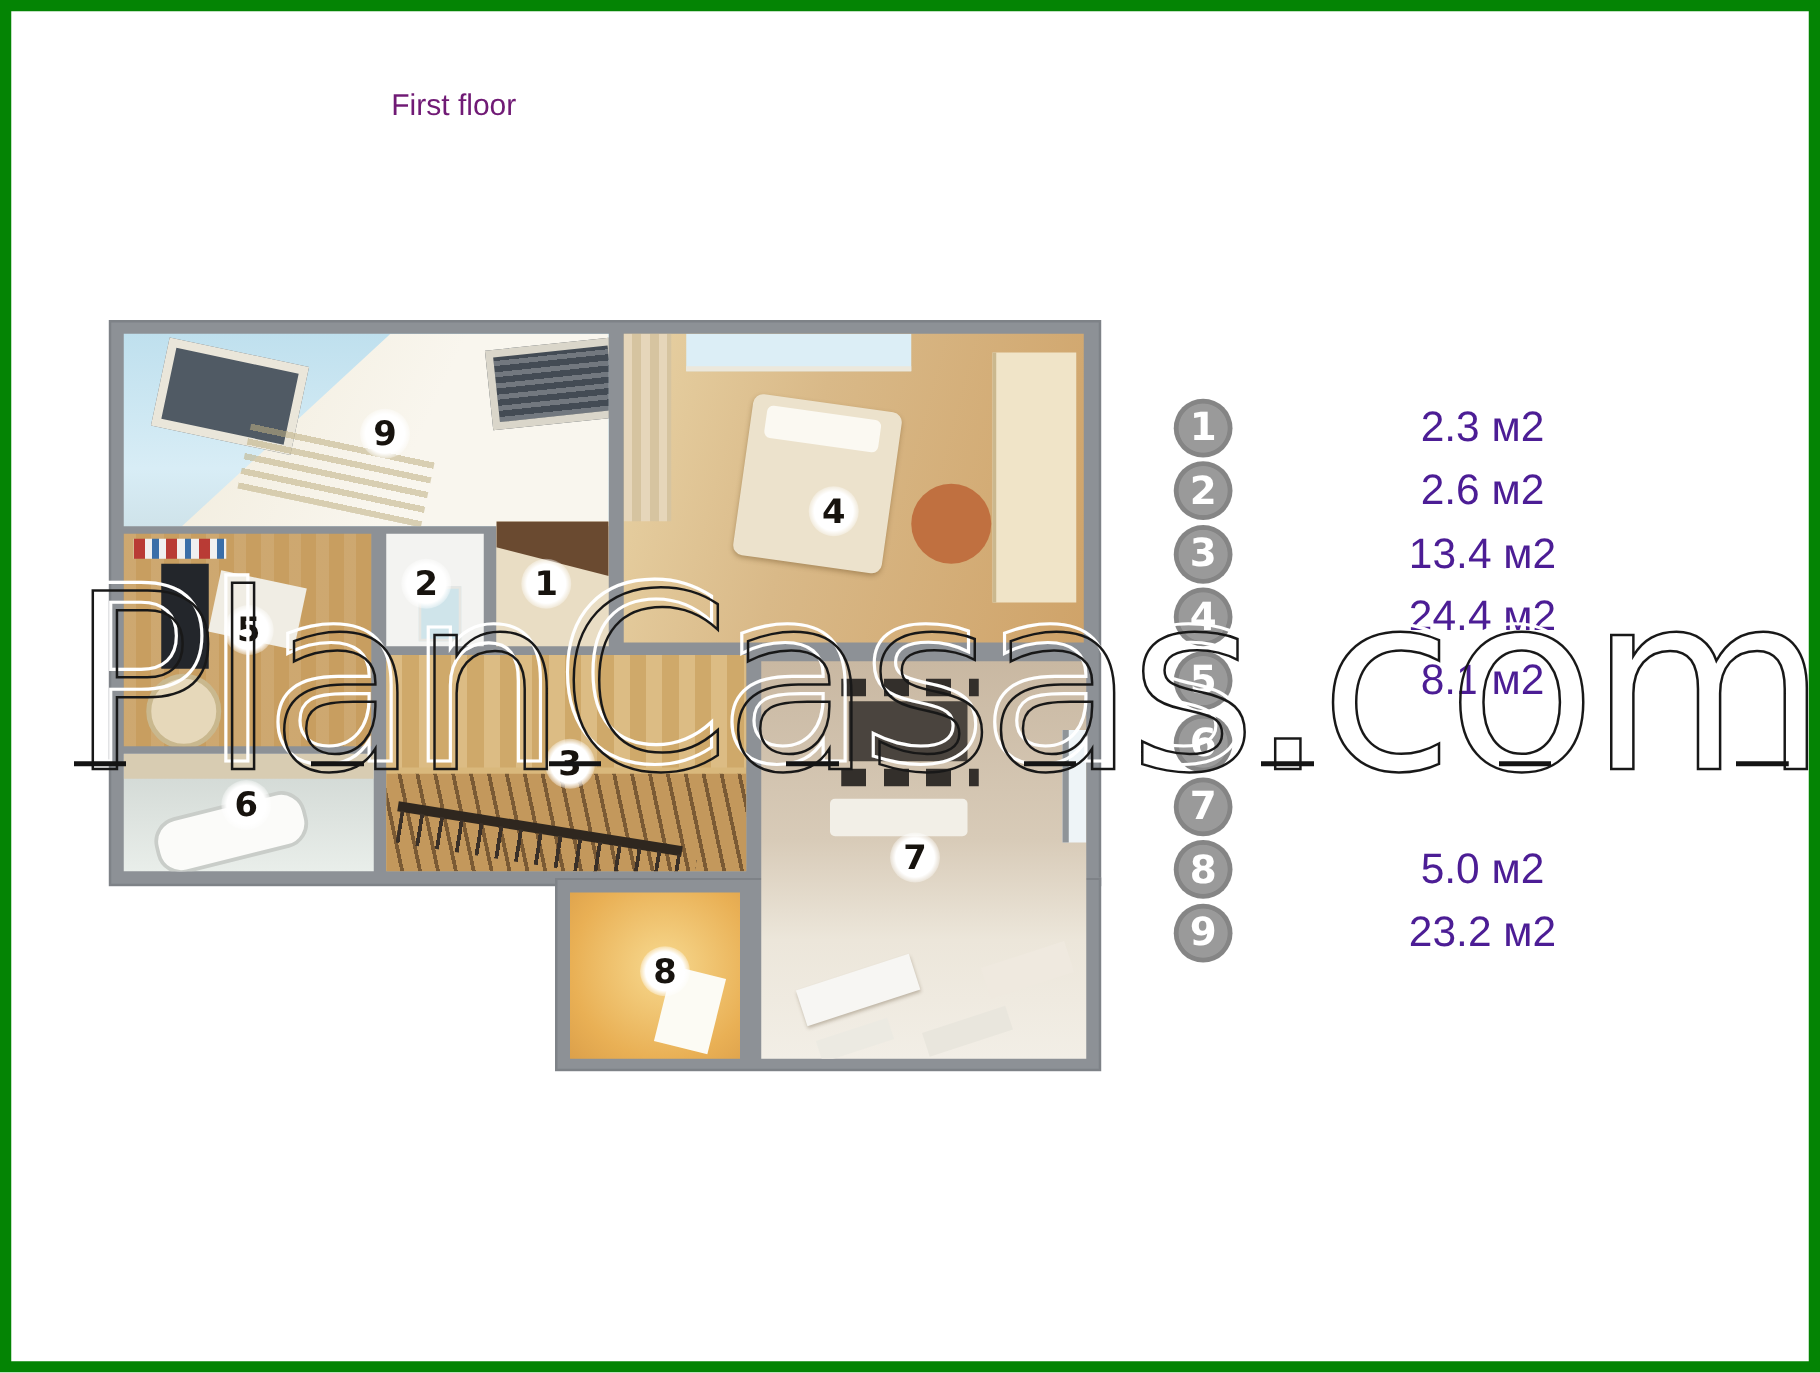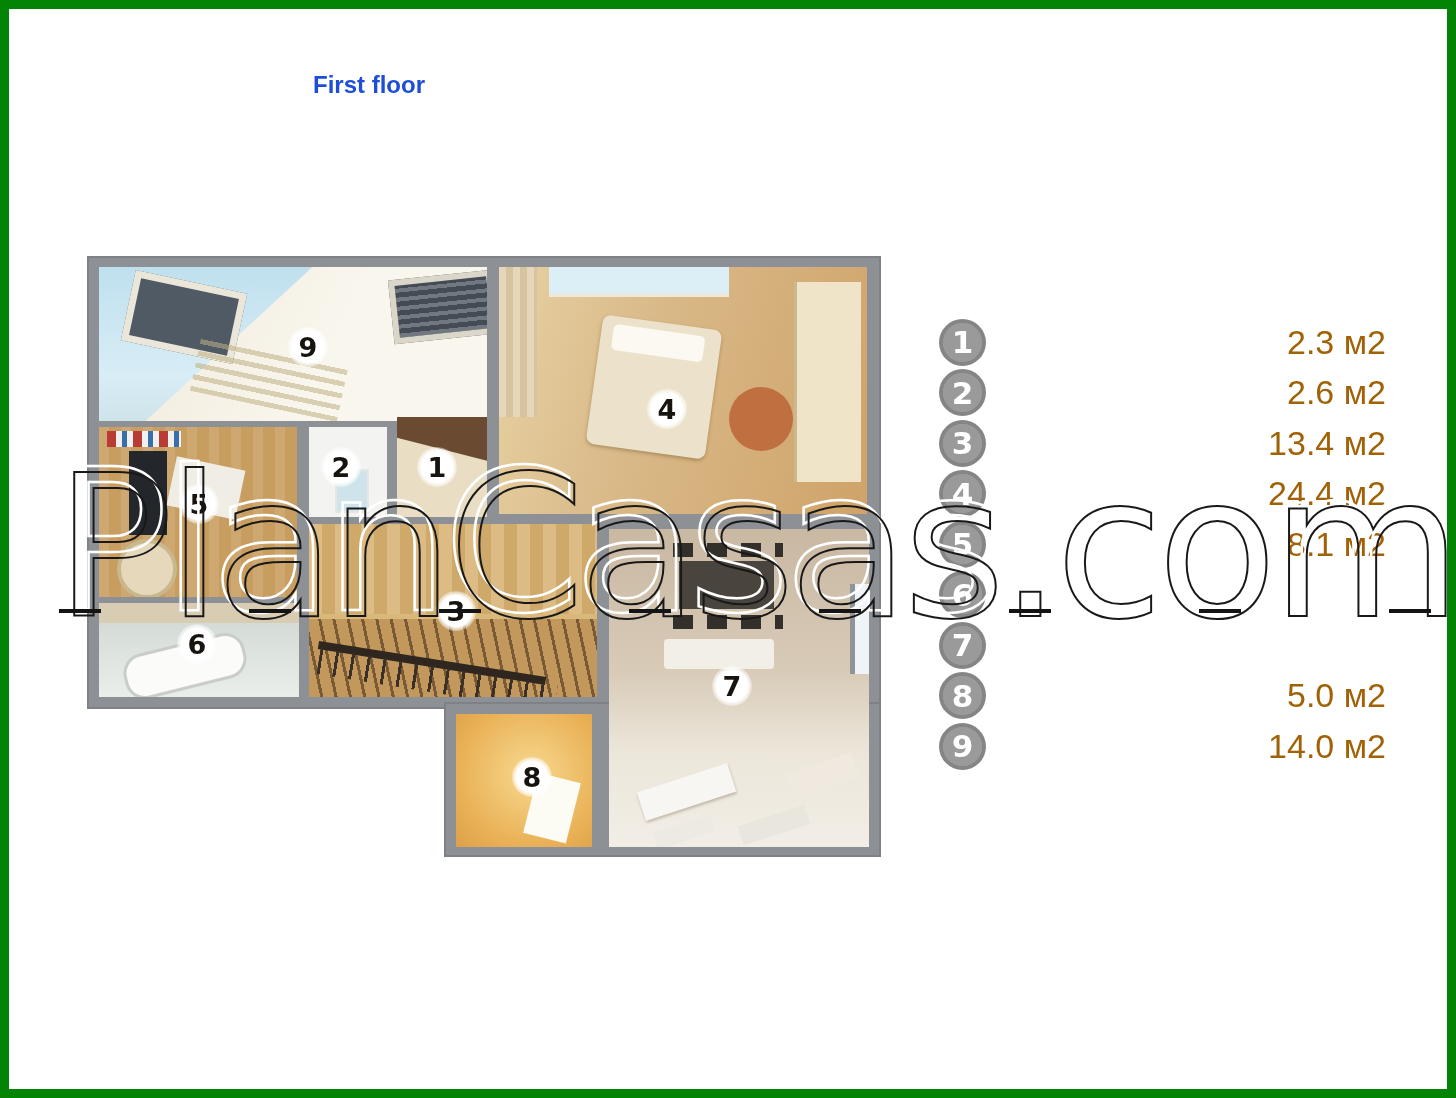--- a/index.html
+++ b/index.html
@@ -3,22 +3,22 @@
 <meta charset="utf-8">
 <style>
   html,body{margin:0;padding:0;background:#ffffff;}
   .canvas{
     position:relative;width:1456px;height:1098px;background:#ffffff;
     border:9px solid #048404;box-sizing:border-box;overflow:hidden;
     font-family:"Liberation Sans", sans-serif;
   }
   
   .page-title{
-    position:absolute;left:304px;top:62px;font-size:24px;font-weight:700;
-    color:#1d4ed8;letter-spacing:0;z-index:10;
+    position:absolute;left:304px;top:62px;font-size:24px;font-weight:400;
+    color:#701a75;letter-spacing:0;z-index:10;
   }
   
   .plan{position:absolute;left:78px;top:247px;width:794px;height:601px;z-index:5;}
   .walls-upper{position:absolute;left:0;top:0;width:794px;height:453px;background:#8d9196;box-shadow:inset 0 0 0 2px #7e8287;}
   .walls-lower{position:absolute;left:357px;top:446px;width:437px;height:155px;background:#8d9196;box-shadow:inset 0 0 0 2px #7e8287;}
   .room{position:absolute;overflow:hidden;}
   .r9{left:12px;top:11px;width:388px;height:154px;background:linear-gradient(180deg,#bfe0ee 0%,#d8edf6 70%,#cfe3ea 100%);}
   .r9-roof{position:absolute;inset:0;background:linear-gradient(115deg,#efe9d8 0%,#f9f6ee 60%);clip-path:polygon(12% 100%,55% 0,100% 0,100% 100%);}
   .r9-sky-a{position:absolute;left:28px;top:14px;width:100px;height:58px;background:#505a64;border:7px solid #eae6da;transform:rotate(12deg);}
   .r9-sky-b{position:absolute;left:292px;top:8px;width:92px;height:52px;background:#434b54 repeating-linear-gradient(0deg,rgba(255,255,255,.25) 0 4px,transparent 4px 9px);border:6px solid #dad6ca;transform:rotate(-6deg);}
@@ -71,21 +71,21 @@
   .legend{position:absolute;left:930px;top:308px;width:447px;z-index:10;}
   .legend-row{display:flex;align-items:center;height:50.5px;}
   .legend-circle{
     width:47px;height:47px;border-radius:50%;flex:0 0 47px;
     background:radial-gradient(circle,#9a9a9a 0 58%,#858585 60% 100%);
     display:flex;align-items:center;justify-content:center;
     color:#ffffff;font-size:31px;font-weight:700;
     font-family:"DejaVu Sans", sans-serif;
   }
   .legend-area{
-    flex:1;text-align:right;font-size:34px;color:#a16207;
+    flex:1;text-align:center;font-size:34px;color:#4c1d95;
     font-family:"Liberation Sans", sans-serif;
   }
   
   .watermark{position:absolute;left:44px;top:438px;width:1400px;height:220px;z-index:60;pointer-events:none;text-decoration:underline;}
   .wm-layer{
     position:absolute;left:0;top:0;white-space:nowrap;color:transparent;
     font-size:196px;line-height:1;letter-spacing:-6px;
     font-family:"DejaVu Sans", sans-serif;
   }
   .wm-white{-webkit-text-stroke:2.5px #ffffff;transform:translate(-3px,-3px);}
@@ -203,21 +203,21 @@
     </div>
     <div class="legend-row">
       <span class="legend-circle">7</span>
     </div>
     <div class="legend-row">
       <span class="legend-circle">8</span>
       <span class="legend-area">5.0 м2</span>
     </div>
     <div class="legend-row">
       <span class="legend-circle">9</span>
-      <span class="legend-area">14.0 м2</span>
+      <span class="legend-area">23.2 м2</span>
     </div>
   </div>
 
   <div class="watermark">
     <span class="wm-layer wm-white">PlanCasas.com</span>
     <span class="wm-layer wm-black">PlanCasas.com</span>
   </div>
   <div class="wm-dashes"></div>
 
 </div>

